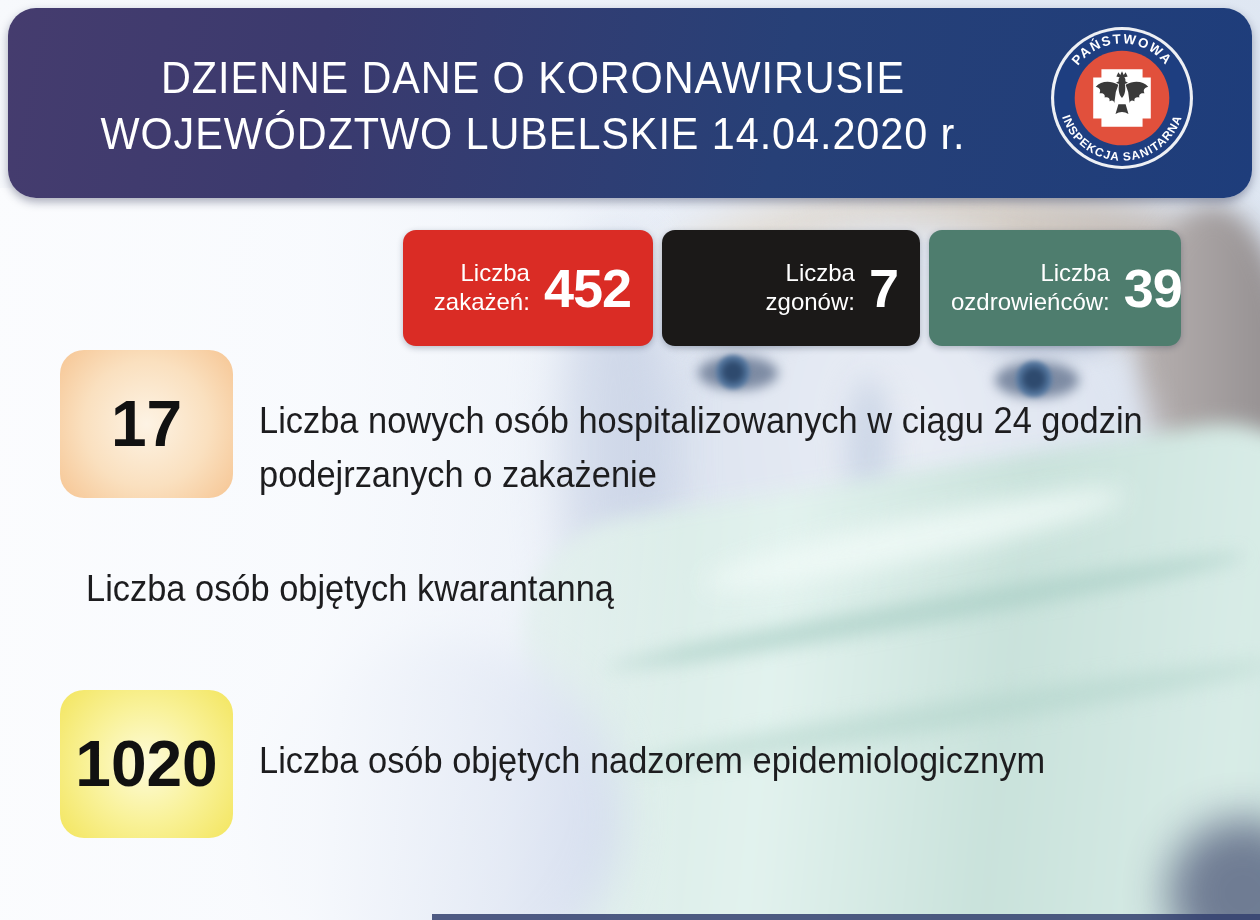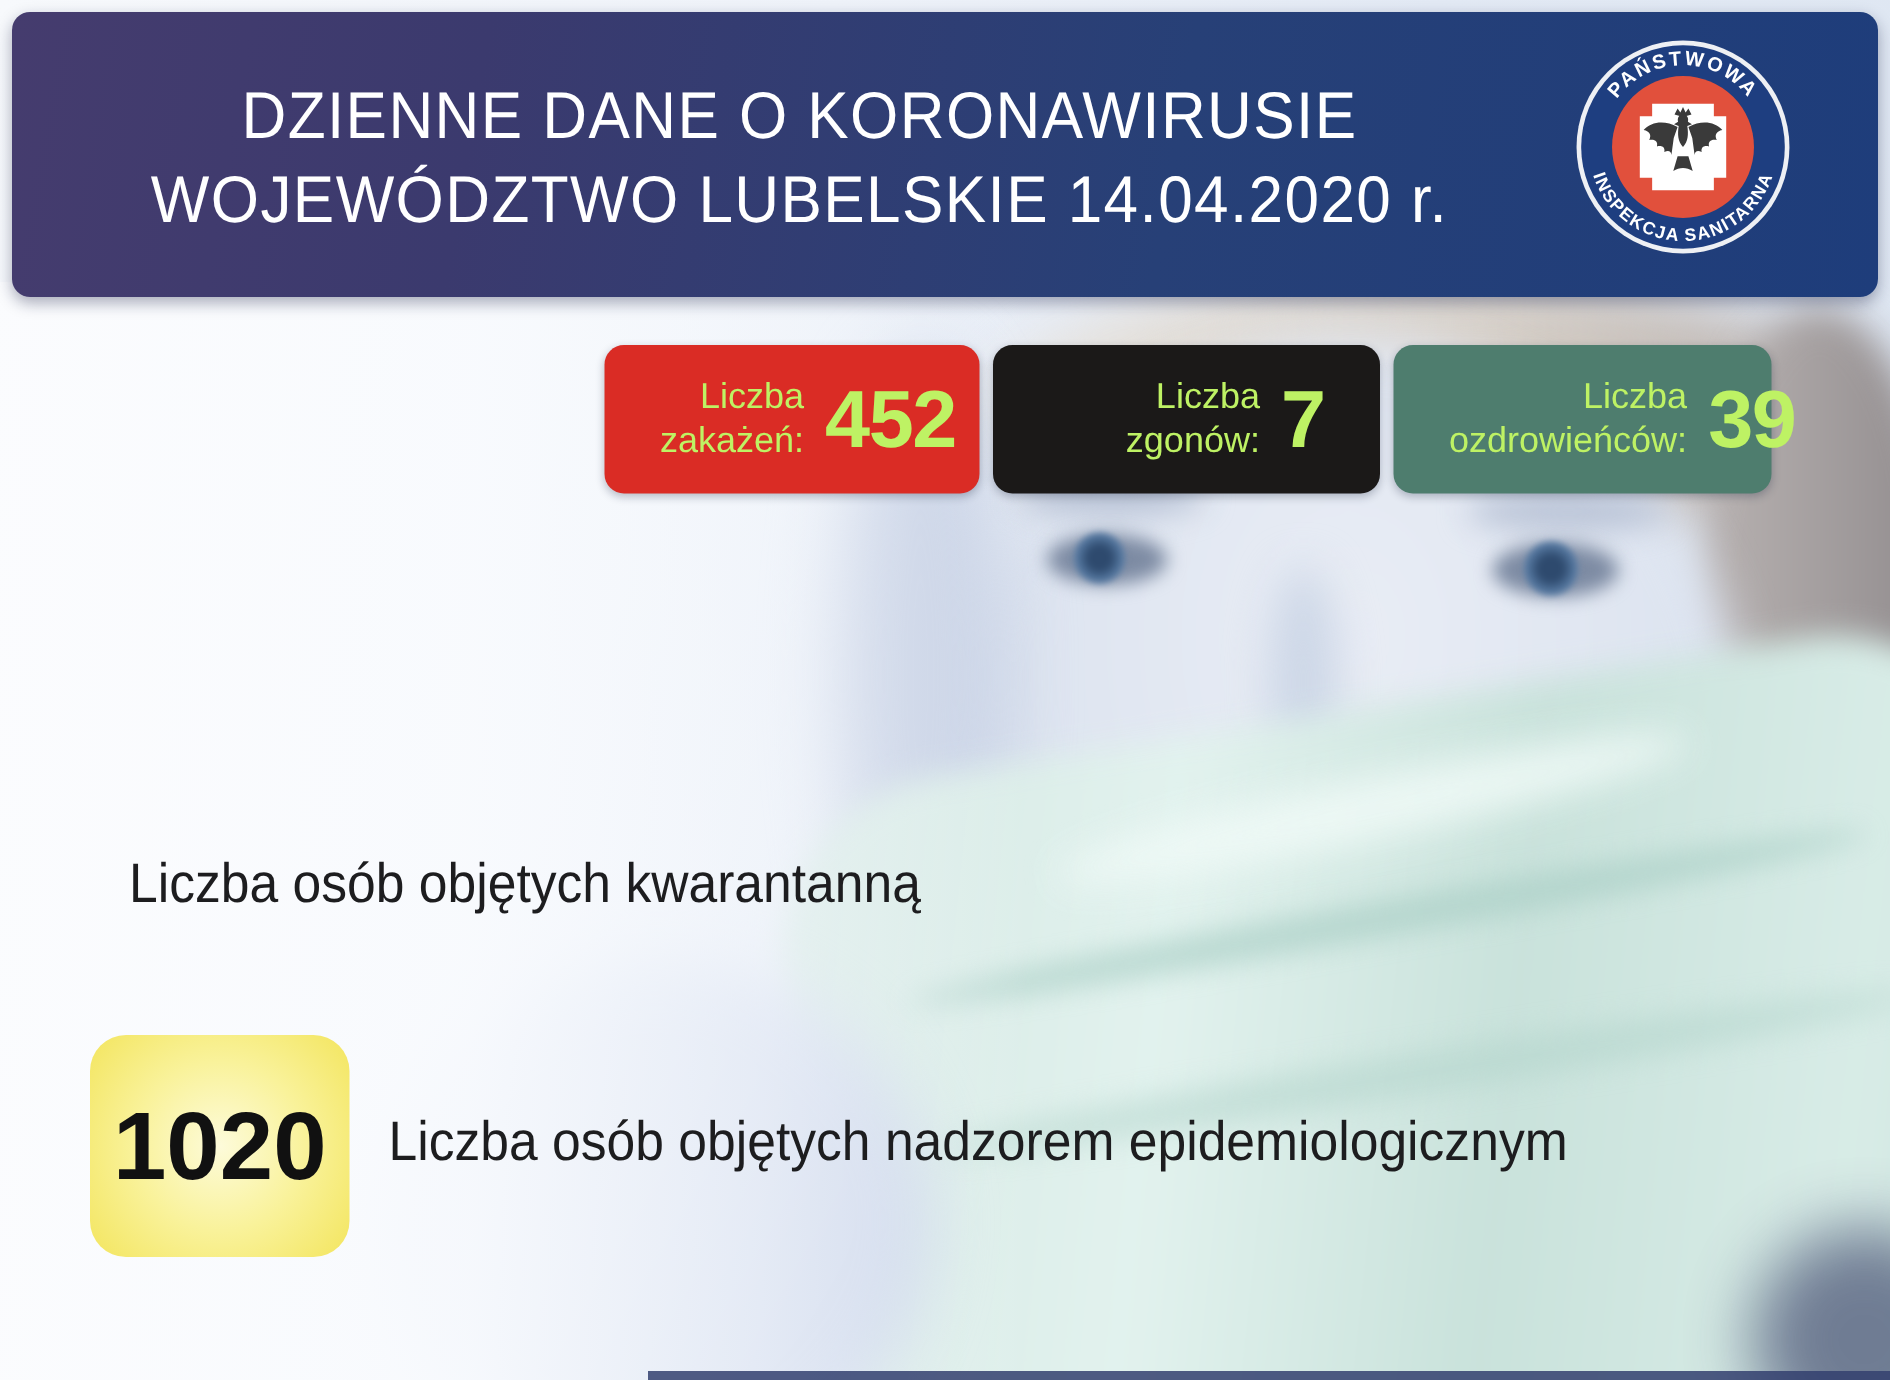--- a/index.html
+++ b/index.html
@@ -38,32 +38,32 @@
     transform:rotate(-9deg);filter:blur(10px);opacity:.6}
   .ph-shoulder{left:255px;top:640px;width:365px;height:350px;
     background:linear-gradient(120deg,#dde4f2,#c7d2e8);filter:blur(20px)}
   .ph-dark-corner{left:1168px;top:818px;width:150px;height:150px;background:#56617f;
     filter:blur(22px);opacity:.8}
   .ph-left-wash{left:0;top:188px;width:780px;height:732px;border-radius:0;
     background:linear-gradient(90deg,rgba(251,252,254,.97) 0%,rgba(249,251,254,.9) 40%,
                rgba(246,249,253,.55) 65%,rgba(246,249,253,0) 88%)}
 
   
-  .header{position:absolute;left:8px;top:8px;width:1244px;height:190px;border-radius:12px;
+  .header{position:absolute;left:8px;top:8px;width:1244px;height:190px;border-radius:28px;
     background:linear-gradient(100deg,#453c6e 0%,#3b3a6e 25%,#274077 62%,#1e3d7b 100%);
     box-shadow:0 4px 10px rgba(18,24,60,.35)}
   .title{position:absolute;left:0;top:42px;width:1050px;text-align:center;color:#ffffff;
     font-size:44px;font-weight:500;line-height:56px;letter-spacing:1px;
     transform:scaleX(.94);transform-origin:center}
   .logo{position:absolute;left:1042px;top:18px;width:144px;height:144px}
 
   
   .cards{position:absolute;left:403px;top:230px;display:flex;gap:9px}
-  .card{height:99px;border-radius:13px;display:flex;align-items:center;
-    padding:0 37px;box-sizing:border-box;color:#bef264;box-shadow:0 2px 6px rgba(25,35,60,.28)}
+  .card{height:116px;border-radius:13px;display:flex;align-items:center;
+    padding:0 22px;box-sizing:border-box;color:#ffffff;box-shadow:0 2px 6px rgba(25,35,60,.28)}
   .card-red{width:250px;background:#da2c25}
   .card-black{width:258px;background:#1b1918}
   .card-teal{width:252px;background:#4e7d6e}
   .card-label{flex:1;text-align:right;font-size:24px;line-height:1.2;
     white-space:pre-line;padding-right:14px}
   .card-value{font-size:54px;font-weight:bold;letter-spacing:-1px}
 
   
   .stat-row{position:absolute;left:60px;display:flex}
   .stat-row-1{top:350px}.stat-row-2{top:518px}.stat-row-3{top:690px}
@@ -149,20 +149,25 @@
 zgonów:</div>
       <div class="card-value">7</div>
     </div>
     <div class="card card-teal">
       <div class="card-label">Liczba
 ozdrowieńców:</div>
       <div class="card-value">39</div>
     </div>
   </section>
 
+  <div class="stat-row stat-row-1">
+    <div class="numbox numbox-peach">17</div>
+    <div class="row-label">Liczba nowych osób hospitalizowanych w ciągu 24 godzin
+podejrzanych o zakażenie</div>
+  </div>
 
   <div class="stat-row stat-row-2">
     <div class="row-label">Liczba osób objętych kwarantanną</div>
   </div>
 
   <div class="stat-row stat-row-3">
     <div class="numbox numbox-yellow">1020</div>
     <div class="row-label">Liczba osób objętych nadzorem epidemiologicznym</div>
   </div>
 

